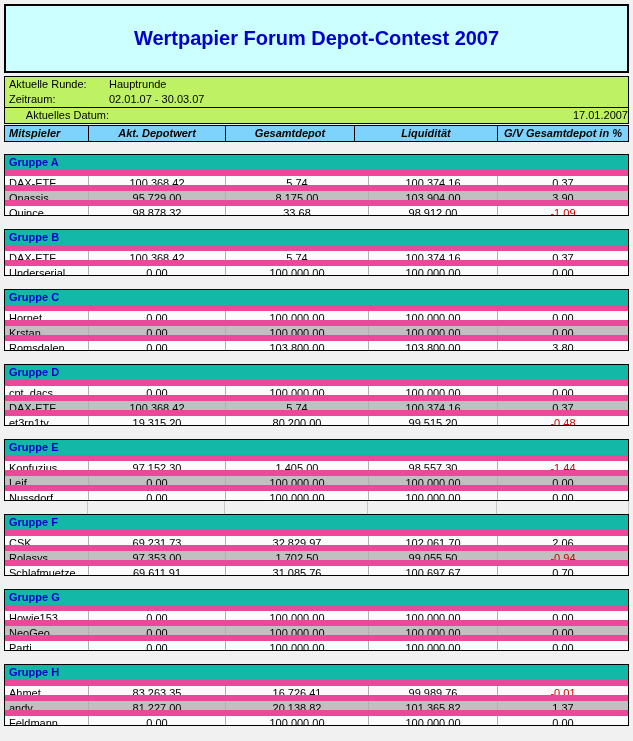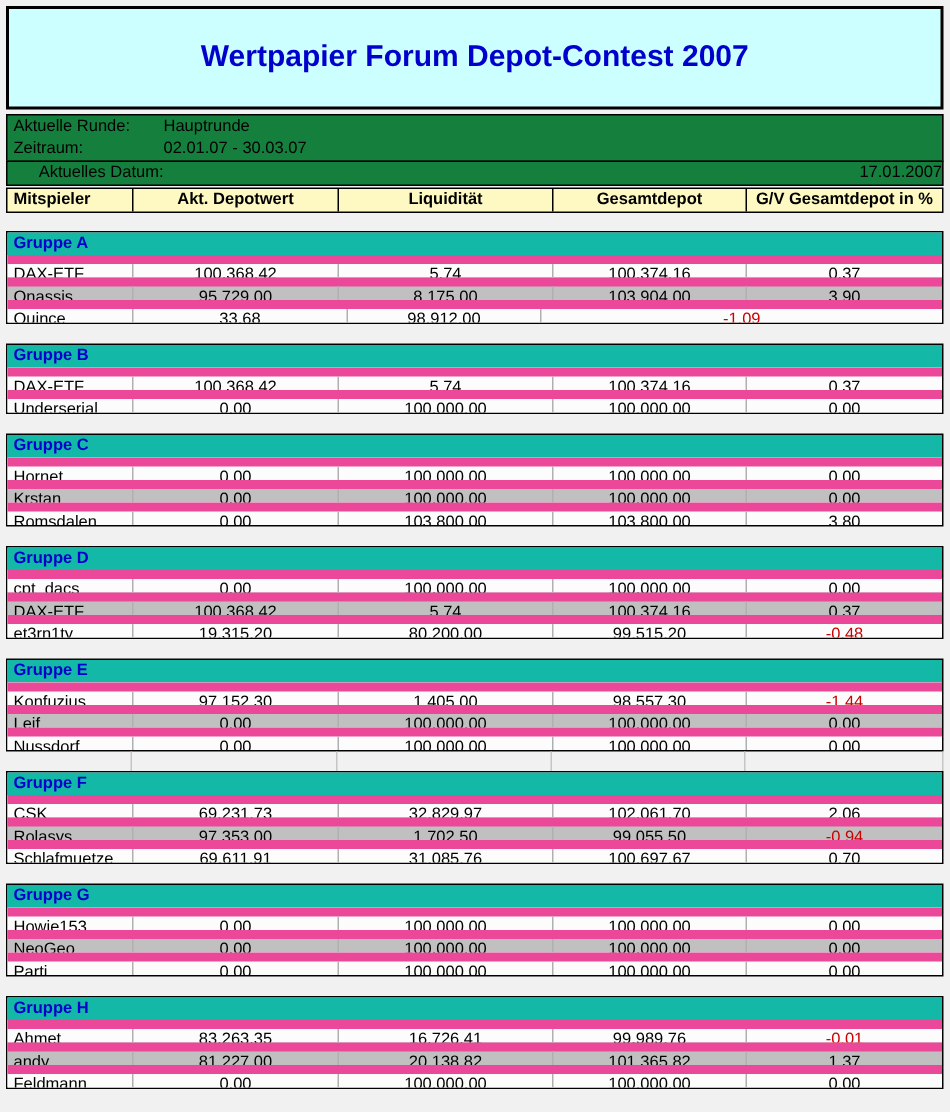--- a/index.html
+++ b/index.html
@@ -14,30 +14,30 @@
   
   .title-box{
     height:69px;border:2px solid #000;background:#CCFFFF;
     display:flex;align-items:center;justify-content:center;
   }
   .title-box h1{
     margin:0;font-size:20px;font-weight:bold;color:#0000CC;letter-spacing:0px;
   }
 
   
-  .info-box{background:#15803d;border:1px solid #000;margin-top:3px;}
+  .info-box{background:#bef264;border:1px solid #000;margin-top:3px;}
   .info-box.second{margin-top:-1px;text-align:right;}
   .info-row{height:15px;line-height:15px;display:flex;}
   .info-label{display:inline-block;width:104px;padding-left:4px;}
   .info-value{flex:1;}
 
   
   .header-row{
-    margin-top:1px;border:1px solid #000;background:#fef9c3;
-    display:flex;height:17px;font-weight:bold;
+    margin-top:1px;border:1px solid #000;background:#7dd3fc;
+    display:flex;height:17px;font-weight:bold;font-style:italic;
   }
   .header-row .cell{border-right:1px solid #000;line-height:15px;}
   .header-row .cell:last-child{border-right:none;}
 
   
   .cell{height:100%;text-align:center;overflow:hidden;white-space:nowrap;}
   .c1{width:84px;text-align:left;padding-left:4px;}
   .c2{width:137px;}
   .c3{width:143px;}
   .c4{width:129px;}
@@ -84,22 +84,22 @@
   <div class="info-box second w">
     <div class="info-row">
       <span class="info-label">Aktuelles Datum:</span>
       <span class="info-value">17.01.2007</span>
     </div>
   </div>
 
   <div class="header-row w">
     <div class="cell c1">Mitspieler</div>
     <div class="cell c2">Akt. Depotwert</div>
+    <div class="cell c4">Gesamtdepot</div>
     <div class="cell c3">Liquidität</div>
-    <div class="cell c4">Gesamtdepot</div>
     <div class="cell c5">G/V Gesamtdepot in %</div>
   </div>
 
   <div id="groups" class="w">
   <div class="group-block">
     <div class="group-header">Gruppe A</div>
     <div class="rows">
           <div class="t-row">
             <div class="cell c1">DAX-ETF</div>
             <div class="cell c2">100.368,42</div>
@@ -109,20 +109,21 @@
           </div>
           <div class="t-row alt">
             <div class="cell c1">Onassis</div>
             <div class="cell c2">95.729,00</div>
             <div class="cell c3">8.175,00</div>
             <div class="cell c4">103.904,00</div>
             <div class="cell c5">3,90</div>
           </div>
           <div class="t-row">
             <div class="cell c1">Quince</div>
+            <div class="cell c2">98.878,32</div>
             <div class="cell c3">33,68</div>
             <div class="cell c4">98.912,00</div>
             <div class="cell c5 neg">-1,09</div>
           </div>
         </div>
   </div>
 <div class="gap"></div>
   <div class="group-block">
     <div class="group-header">Gruppe B</div>
     <div class="rows">

